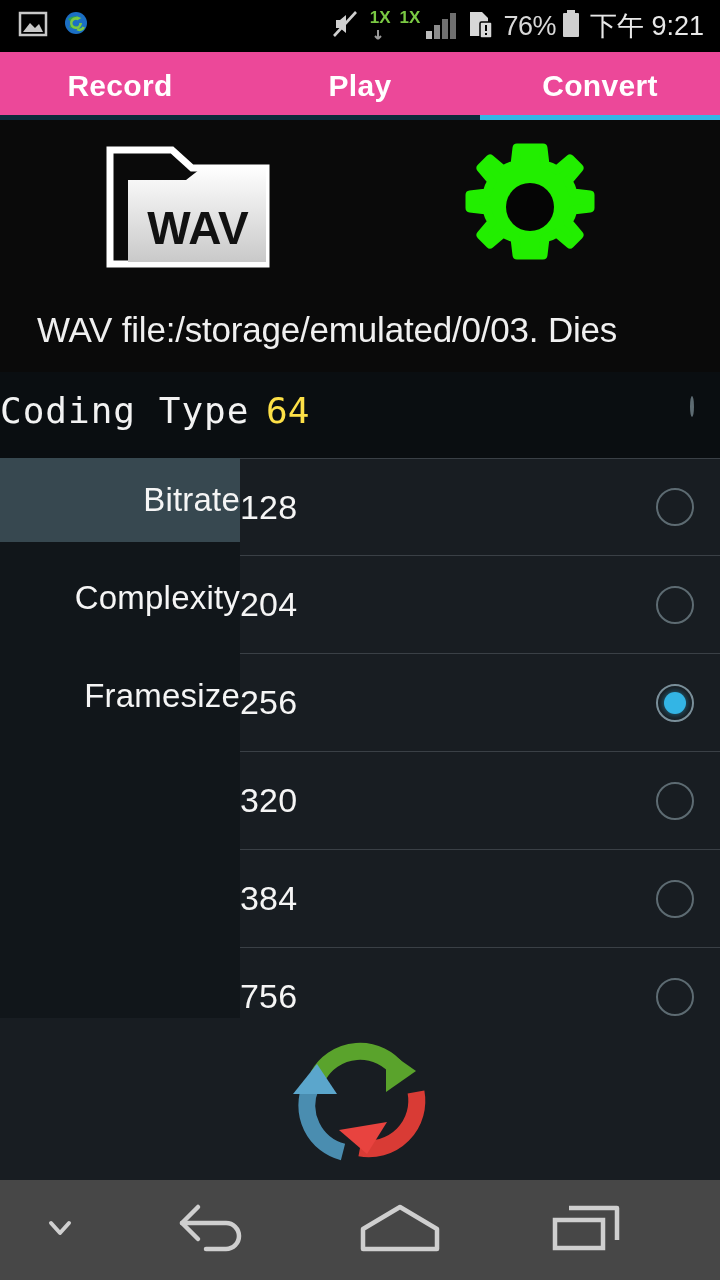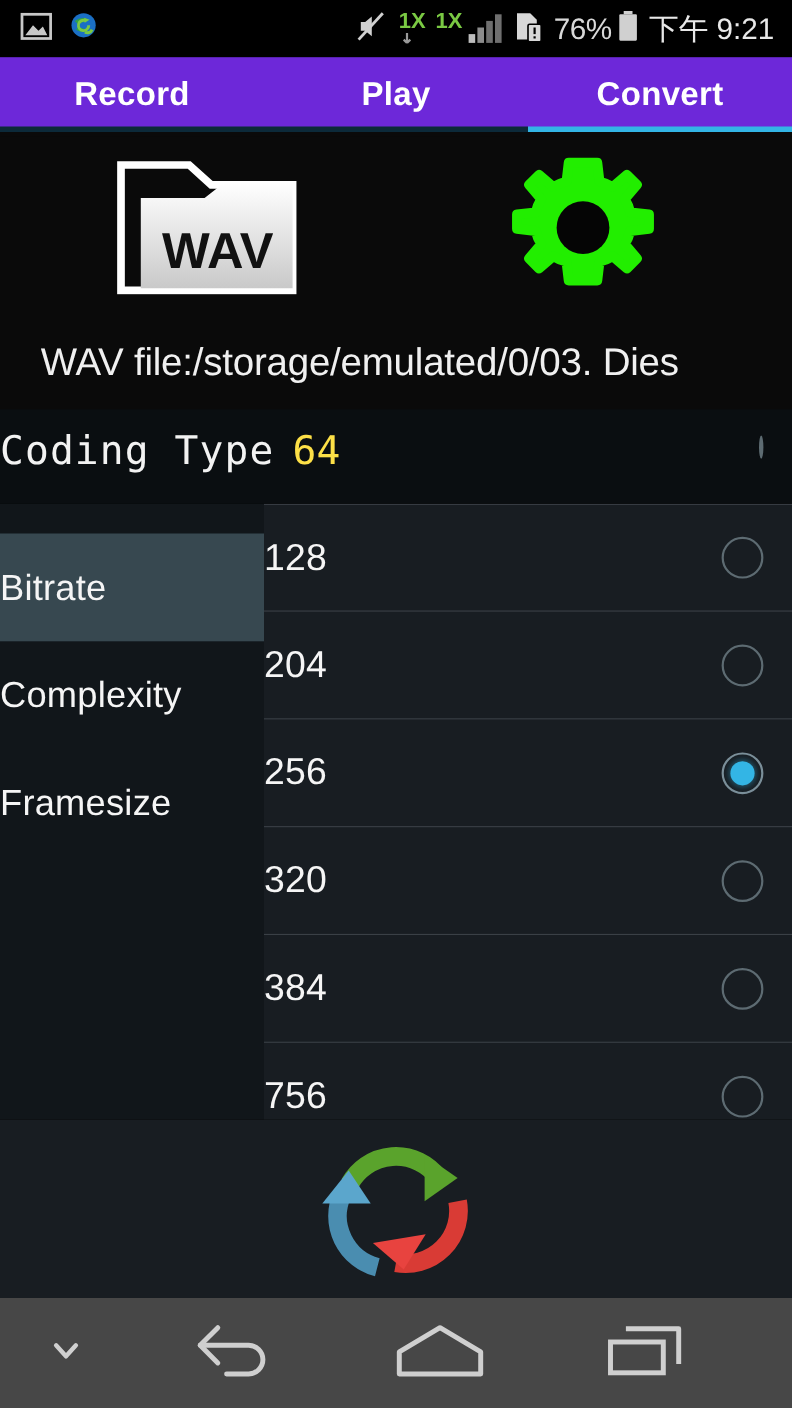--- a/index.html
+++ b/index.html
@@ -25,31 +25,31 @@
   .sb-left { display: flex; align-items: center; gap: 14px; padding-left: 18px; }
   .sb-right { display: flex; align-items: center; gap: 9px;
               margin-left: auto; padding-right: 16px; }
   .sb-icon { display: block; }
   .sb-text {
     color: #d8d8d8; font-size: 27px; font-weight: 400;
     letter-spacing: -0.5px; line-height: 1;
   }
   .sb-time { color: #e8e8e8; font-size: 27px; letter-spacing: 0px; }
   .onex {
-    color: #7ac943; font-size: 20px; font-weight: bold;
+    color: #7ac943; font-size: 17px; font-weight: bold;
     line-height: 1; margin-bottom: 13px;
   }
   .onex-wrap { display: flex; flex-direction: column; align-items: center;
                justify-content: flex-start; height: 34px; position: relative; }
 
   
   #tab-bar {
     position: absolute; top: 52px; left: 0;
     width: 720px; height: 68px;
-    background: #6d28d9;
+    background: #ec4899;
     display: flex;
   }
   .tab {
     flex: 1; position: relative;
     display: flex; align-items: center; justify-content: center;
   }
   .tab-label {
     color: #ffffff; font-size: 30px; font-weight: bold;
     letter-spacing: 0.3px;
   }
@@ -110,22 +110,22 @@
     position: absolute; top: 458px; left: 0;
     width: 720px; height: 560px;
     overflow: hidden;
   }
   #left-panel {
     position: absolute; left: 0; top: 0;
     width: 240px; height: 560px;
     background: #11161a;
   }
   .cat-item {
-    position: absolute; left: 0; width: 240px; height: 98px;
-    display: flex; align-items: center; justify-content: flex-start; margin-top: 27px;
+    position: absolute; left: 0; width: 240px; height: 84px;
+    display: flex; align-items: center; justify-content: flex-end;
   }
   .cat-item.selected { background: #374850; }
   .cat-label { color: #f5f5f5; font-size: 33px; letter-spacing: 0.2px; }
 
   #right-panel {
     position: absolute; left: 240px; top: 0;
     width: 480px; height: 560px;
     background: #181d22;
   }
   .opt-row {

